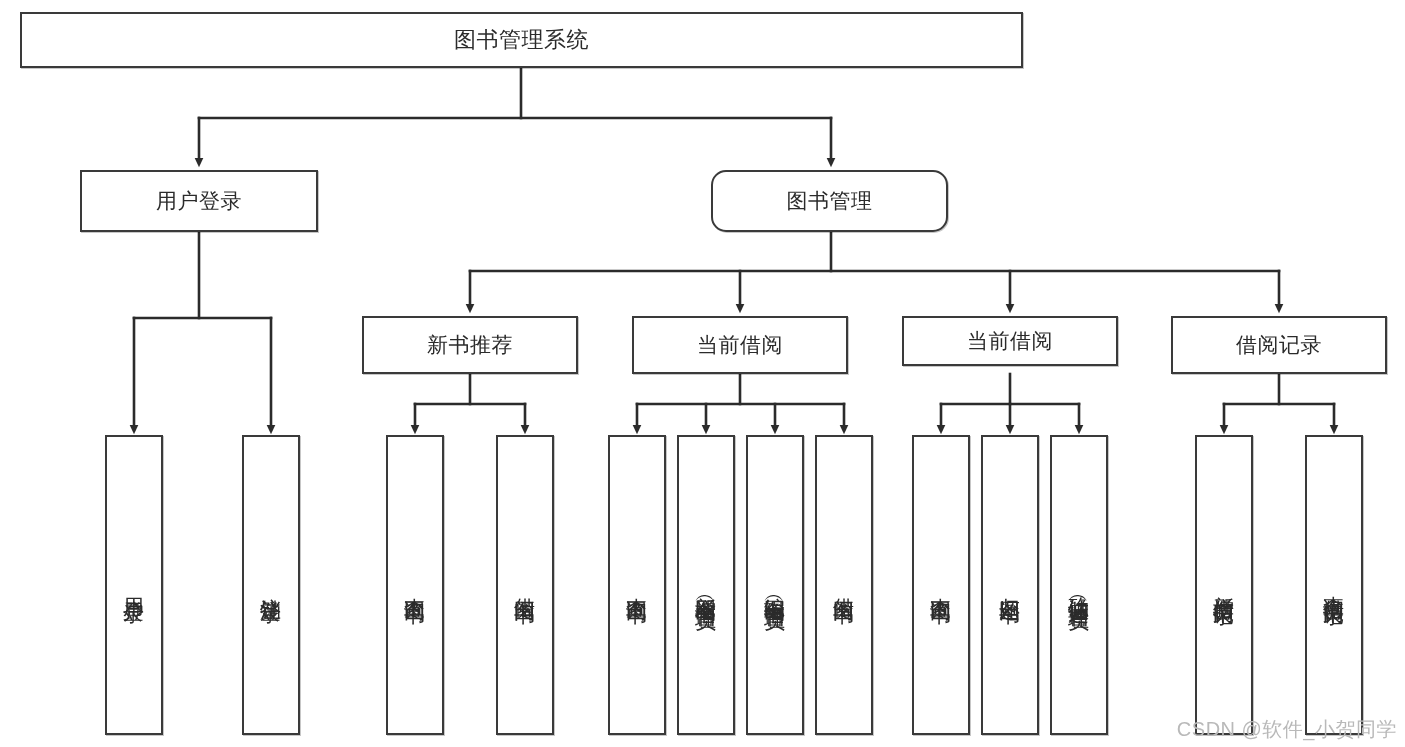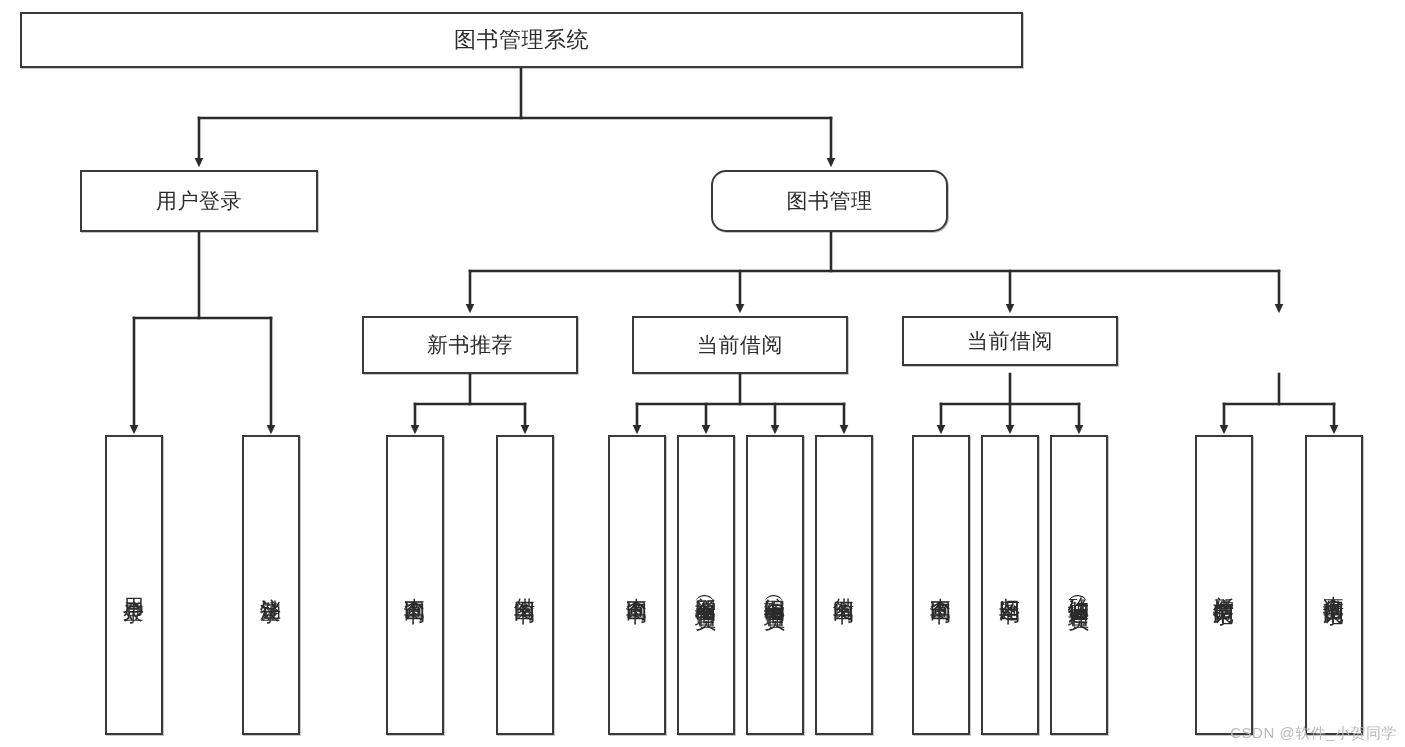--- a/index.html
+++ b/index.html
@@ -69,21 +69,21 @@
     justify-content: center;
   }
   .node.vert.tall .node-label {
     align-items: flex-start;
     padding-top: 4px;
   }
   .watermark {
     position: absolute;
     right: 8px;
     bottom: 4px;
-    font-size: 15px;
+    font-size: 20px;
     color: #b9b9b9;
     letter-spacing: 0.5px;
     z-index: 5;
     white-space: pre;
   }
 </style>
 </head>
 <body>
 
 <div id="diagram-canvas">
@@ -154,20 +154,23 @@
 
   <div class="node horiz" style="left:362px; top:316px; width:216px; height:58px;">
     <span class="node-label">新书推荐</span>
   </div>
   <div class="node horiz" style="left:632px; top:316px; width:216px; height:58px;">
     <span class="node-label">当前借阅</span>
   </div>
   <div class="node horiz" style="left:902px; top:316px; width:216px; height:50px;">
     <span class="node-label">当前借阅</span>
   </div>
+  <div class="node horiz" style="left:1171px; top:316px; width:216px; height:58px;">
+    <span class="node-label">借阅记录</span>
+  </div>
 
   <div class="node vert" style="left:105px; top:435px; width:58px; height:300px;">
     <span class="node-label">用户登录</span>
   </div>
   <div class="node vert" style="left:242px; top:435px; width:58px; height:300px;">
     <span class="node-label">注销登录</span>
   </div>
 
   <div class="node vert" style="left:386px; top:435px; width:58px; height:300px;">
     <span class="node-label">查询图书</span>

